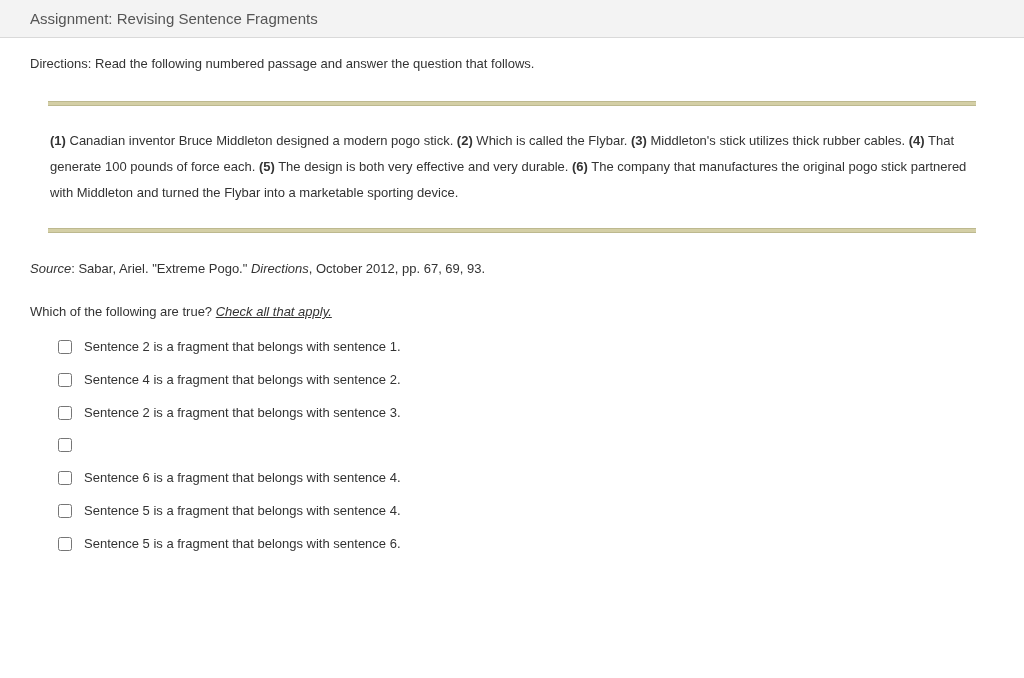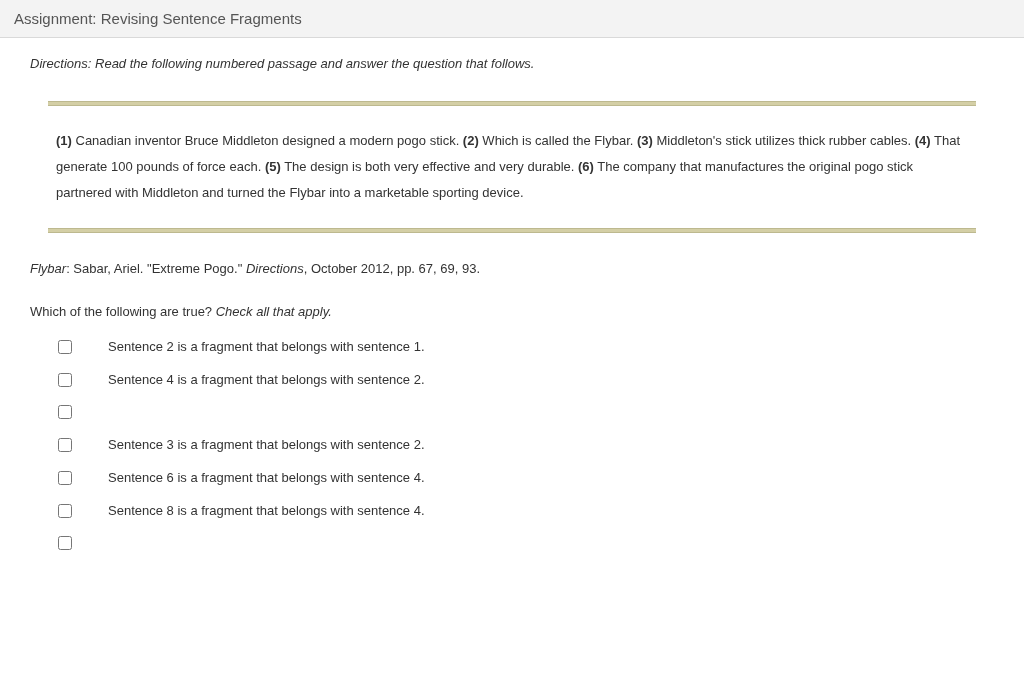--- a/index.html
+++ b/index.html
@@ -8,61 +8,59 @@
     padding: 0;
     font-family: Arial, Helvetica, sans-serif;
     font-size: 13px;
     color: #333;
     background: #fff;
     width: 1024px;
   }
   .header-bar {
     background: #f3f3f3;
     border-bottom: 1px solid #d9d9d9;
-    padding: 10px 14px;
+    padding: 10px 30px;
     font-size: 15px;
     color: #555;
   }
   .content {
     padding: 18px 30px 30px 30px;
   }
   .directions {
-    font-style: italic;
     margin-bottom: 30px;
   }
   .passage-block {
     margin: 0 18px 28px 18px;
   }
   .hr-band {
     height: 5px;
     background: #d4cfa6;
     border-top: 1px solid #bdb98f;
     border-bottom: 1px solid #bdb98f;
     margin: 0 0 22px 0;
   }
   .hr-band.bottom { margin: 22px 0 0 0; }
   .passage-text {
     line-height: 2.0;
-    margin: 0 8px;
+    margin: 0 2px;
   }
   .passage-text b { font-weight: bold; }
   .source {
     margin: 0 0 28px 0;
   }
   .source .ital { font-style: italic; }
   .question-stem { margin-bottom: 20px; }
-  .question-stem .ital { font-style: italic; }
+  .question-stem .ital { font-style: italic; text-decoration: underline; }
   .options {
     margin-left: 28px;
   }
   .opt {
     display: flex;
     align-items: center;
     margin-bottom: 18px;
-    gap: 24px;
   }
   .opt input[type=checkbox] {
     width: 14px;
     height: 14px;
     margin: 0 12px 0 0;
     accent-color: #888;
   }
 </style>
 </head>
 <body>
@@ -75,49 +73,50 @@
 
   <div class="directions">Directions: Read the following numbered passage and answer the question that follows.</div>
 
   <div class="passage-block">
     <div class="hr-band"></div>
     <div class="passage-text" id="passage-text"><b>(1)</b><span> Canadian inventor Bruce Middleton designed a modern pogo stick. </span><b>(2)</b><span> Which is called the Flybar. </span><b>(3)</b><span> Middleton's stick utilizes thick rubber cables. </span><b>(4)</b><span> That generate 100 pounds of force each. </span><b>(5)</b><span> The design is both very effective and very durable. </span><b>(6)</b><span> The company that manufactures the original pogo stick partnered with Middleton and turned the Flybar into a marketable sporting device.</span></div>
     <div class="hr-band bottom"></div>
   </div>
 
   <div class="source">
-    <span class="ital">Flybar</span><span>: Sabar, Ariel. "Extreme Pogo." </span><span class="ital">Directions</span><span>, October 2012, pp. 67, 69, 93.</span>
+    <span class="ital">Source</span><span>: Sabar, Ariel. "Extreme Pogo." </span><span class="ital">Directions</span><span>, October 2012, pp. 67, 69, 93.</span>
   </div>
 
   <div class="question-stem">
     <span>Which of the following are true?  </span><span class="ital">Check all that apply.</span>
   </div>
 
   <div class="options" id="options-list">
       <div class="opt">
         <input type="checkbox" style="">
         <span>Sentence 2 is a fragment that belongs with sentence 1.</span>
       </div>
       <div class="opt">
         <input type="checkbox" style="">
         <span>Sentence 4 is a fragment that belongs with sentence 2.</span>
       </div>
       <div class="opt">
         <input type="checkbox" style="">
+        <span>Sentence 2 is a fragment that belongs with sentence 3.</span>
       </div>
       <div class="opt">
         <input type="checkbox" style="">
-        <span>Sentence 3 is a fragment that belongs with sentence 2.</span>
       </div>
       <div class="opt">
         <input type="checkbox" style="">
         <span>Sentence 6 is a fragment that belongs with sentence 4.</span>
       </div>
       <div class="opt">
         <input type="checkbox" style="">
-        <span>Sentence 8 is a fragment that belongs with sentence 4.</span>
+        <span>Sentence 5 is a fragment that belongs with sentence 4.</span>
       </div>
       <div class="opt">
         <input type="checkbox" style="">
+        <span>Sentence 5 is a fragment that belongs with sentence 6.</span>
       </div>
     </div>
 
 </div>
 
 </body></html>

